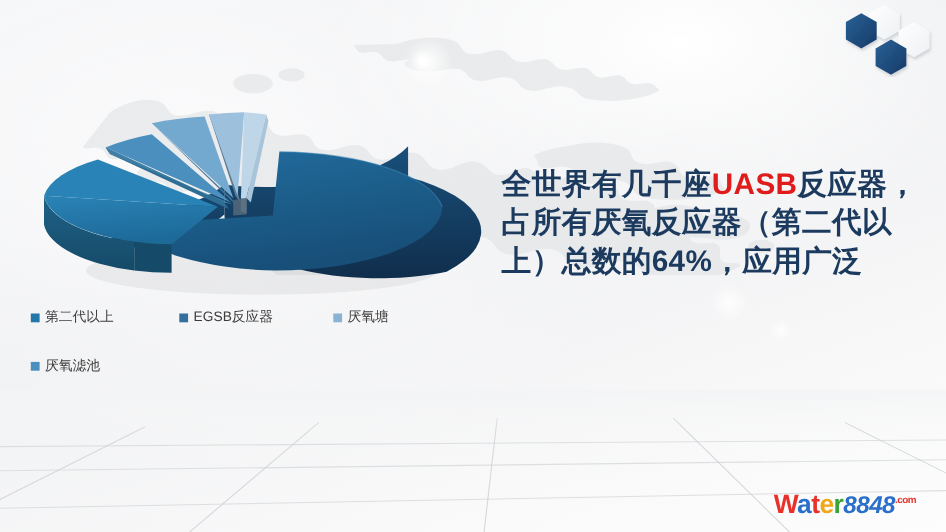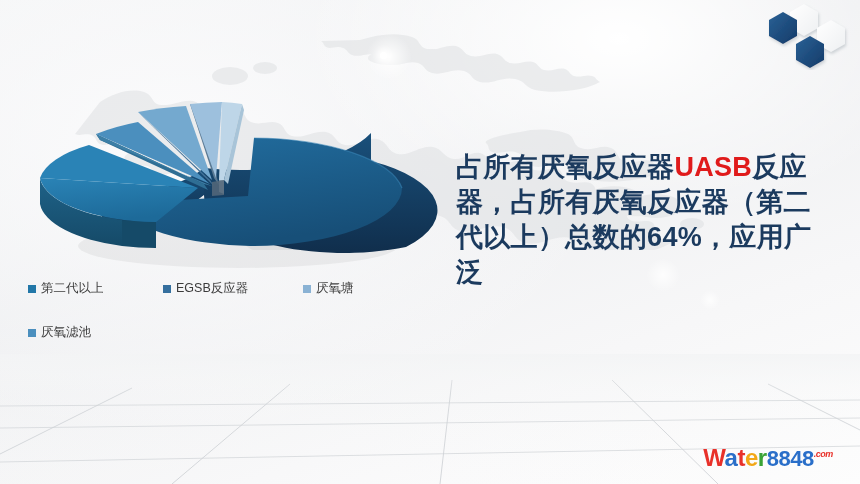--- a/index.html
+++ b/index.html
@@ -84,22 +84,22 @@
   .logo { position:absolute; right:16px; bottom:12px; width:152px; text-align:center; }
   .logo-top {
     font-size:24px; font-weight:bold; line-height:26px;
     letter-spacing:-.5px; white-space:nowrap;
   }
   .logo-top .l-w { color:#e8312a; }
   .logo-top .l-a { color:#2a6fc9; }
   .logo-top .l-t { color:#e8312a; }
   .logo-top .l-e { color:#f2a716; }
   .logo-top .l-r { color:#3aa335; }
-  .logo-top .l-num { color:#2a6fc9; font-size:22px;margin-top:23px; }
-  .logo-top .l-com { color:#e8312a; font-size:9px; font-style:italic; vertical-align:super; }
+  .logo-top .l-num { color:#2a6fc9; font-style:italic; font-size:22px;margin-top:23px; }
+  .logo-top .l-com { color:#e8312a; font-size:9px; vertical-align:super; }
   .logo-bot {
     font-size:19px; font-weight:bold; color:#2a6fc9;
     letter-spacing:3px; line-height:23px; white-space:nowrap;
   }
 </style>
 </head>
 <body>
 
 <div class="slide">
 
@@ -237,21 +237,21 @@
       <span class="swatch" style="background:#8ab2d4"></span>
       <span class="legend-label">厌氧塘</span>
     </div>
     <div class="legend-item c0">
       <span class="swatch" style="background:#4b8fbe"></span>
       <span class="legend-label">厌氧滤池</span>
     </div>
   </div>
 
   <div class="callout">
-    <span>占所有厌氧反应器</span><span class="hl">UASB</span><span>反应器，占所有厌氧反应器（第二代以上）总数的64%，应用广泛</span>
+    <span>全世界有几千座</span><span class="hl">UASB</span><span>反应器，占所有厌氧反应器（第二代以上）总数的64%，应用广泛</span>
   </div>
 
   <div class="floor">
     <svg viewBox="0 0 860 130" xmlns="http://www.w3.org/2000/svg">
       <g stroke="#c9cdd1" stroke-width="1" fill="none" opacity=".75">
         <line x1="0" y1="52" x2="860" y2="46"></line>
         <line x1="0" y1="74" x2="860" y2="64"></line>
         <line x1="0" y1="108" x2="860" y2="92"></line>
       </g>
       <g stroke="#c2c6cb" stroke-width="1" fill="none" opacity=".8">

